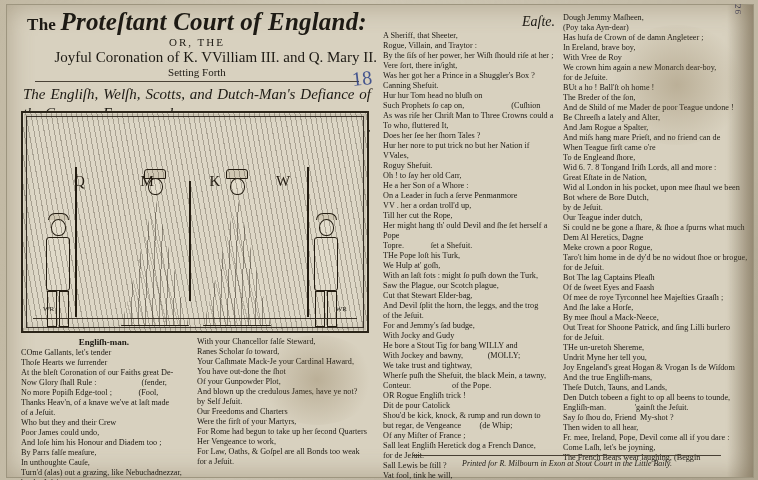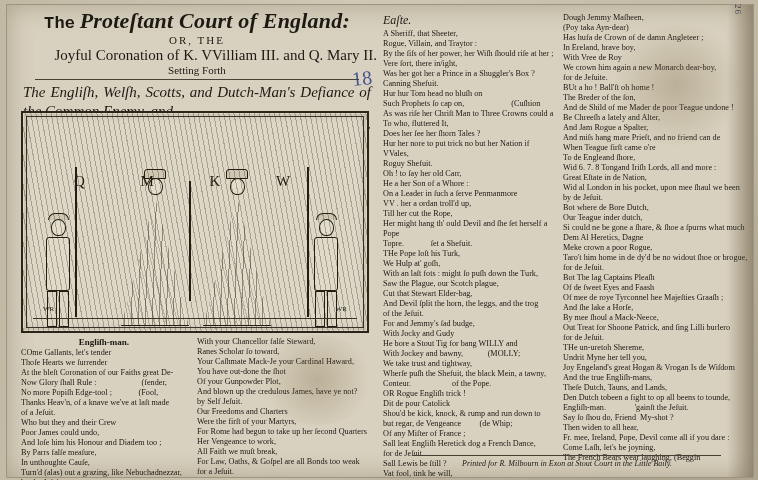--- a/index.html
+++ b/index.html
@@ -28,22 +28,22 @@
   }
   .edge-dark{
     position:absolute;right:0;top:0;width:26px;height:100%;
     background:linear-gradient(90deg, rgba(120,105,75,0), rgba(95,80,55,.45));
     pointer-events:none;
   }
 
   
   .titlewrap{position:absolute;left:10px;top:4px;width:360px;text-align:center;}
   .t1{font-size:17px;line-height:1.05;letter-spacing:.2px;}
-  .t1 .big{font-size:22px;font-style:italic;font-weight:bold;}
-  .t1 .black{font-family:Liberation Mono, monospace;font-weight:bold;}
+  .t1 .big{font-size:25px;font-style:italic;font-weight:bold;}
+  .t1 .black{font-family:Liberation Serif, serif;font-weight:bold;}
   .t2{font-size:15px;margin-top:1px;text-align:right;}
   .or{font-size:11px;letter-spacing:2px;margin:1px 0;}
   .rule{height:1px;background:#4a4236;margin:3px 18px;}
   .blurb{font-size:15px;line-height:1.25;text-align:justify;padding:0 6px;font-style:italic;}
   .setting{font-size:11px;}
 
   
   .cut{
     position:absolute;left:14px;top:106px;width:344px;height:218px;
     border:2px solid #2b2519;background:#ddd7c6;
@@ -85,21 +85,21 @@
   .hatch{
     position:absolute;inset:0;
     background:repeating-linear-gradient(80deg, rgba(45,37,25,.30) 0 1px, rgba(0,0,0,0) 1px 5px);
     pointer-events:none;
   }
   .ground{position:absolute;left:10px;right:10px;bottom:12px;height:1px;background:#3a3227;}
 
   
   .verse{position:absolute;font-size:8.2px;line-height:1.22;}
   .verse .ln{white-space:pre-wrap;}
-  .hd{text-align:left;font-size:12px;font-style:italic;margin-bottom:1px;}
+  .hd{text-align:right;font-size:14px;font-style:italic;margin-bottom:1px;}
   .hdb{text-align:center;font-size:9px;font-weight:bold;}
 
   .colA{left:376px;top:8px;width:172px;}
   .colB{left:556px;top:8px;width:188px;}
   .colC{left:14px;top:332px;width:166px;}
   .colD{left:190px;top:332px;width:178px;}
   .imprint{position:absolute;left:376px;top:448px;width:368px;text-align:center;font-size:8px;font-style:italic;}
   .imprint .rule2{height:1px;background:#473f33;margin:2px 30px 3px 30px;}
 
   .inknum{position:absolute;left:345px;top:62px;font-size:20px;color:#2a3f86;font-family:"Liberation Serif",serif;transform:rotate(-6deg);opacity:.85;}
@@ -234,22 +234,22 @@
           <div class="ln">The Breder of the ſon,</div>
           <div class="ln">And de Shild of me Mader de poor Teague undone !</div>
           <div class="ln">Be Chreeſh a lately and Alter,</div>
           <div class="ln">And Jam Rogue a Spalter,</div>
           <div class="ln">And miſs hang mare Prieſt, and no friend can de</div>
           <div class="ln">When Teague firſt came o're</div>
           <div class="ln">To de Engleand ſhore,</div>
           <div class="ln">Wid 6. 7. 8 Tongand Iriſh Lords, all and more :</div>
           <div class="ln">Great Eſtate in de Nation,</div>
           <div class="ln">Wid al London in his pocket, upon mee ſhaul we been</div>
+          <div class="ln">Bot where de Bore Dutch,</div>
           <div class="ln">by de Jeſuit.</div>
-          <div class="ln">Bot where de Bore Dutch,</div>
           <div class="ln">Our Teague inder dutch,</div>
           <div class="ln">Si could ne be gone a ſhare, &amp; ſhoe a ſpurns what much</div>
           <div class="ln">Dem Al Heretics, Dagne</div>
           <div class="ln">Meke crown a poor Rogue,</div>
           <div class="ln">Taro't him home in de dy'd be no widout ſhoe or brogue,</div>
           <div class="ln">for de Jeſuit.</div>
           <div class="ln">Bot The lag Captains Pleaſh</div>
           <div class="ln">Of de ſweet Eyes and Faash</div>
           <div class="ln">Of mee de roye Tyrconnel hee Majeſties Graaſh ;</div>
           <div class="ln">And ſhe lake a Horſe,</div>
@@ -298,21 +298,20 @@
           <div class="ln">Ranes Scholar ſo toward,</div>
           <div class="ln">Your Caſhmate Mack-Je your Cardinal Haward,</div>
           <div class="ln">You have out-done the ſhot</div>
           <div class="ln">Of your Gunpowder Plot,</div>
           <div class="ln">And blown up the credulous James, have ye not?</div>
           <div class="ln">by Self Jeſuit.</div>
           <div class="ln">Our Freedoms and Charters</div>
           <div class="ln">Were the firſt of your Martyrs,</div>
           <div class="ln">For Rome had begun to take up her ſecond Quarters</div>
           <div class="ln">Her Vengeance to work,</div>
-          <div class="ln">All Faith we muſt break,</div>
           <div class="ln">For Law, Oaths, &amp; Goſpel are all Bonds too weak</div>
           <div class="ln">for a Jeſuit.</div>
         </div>
     </div>
 
     <div class="imprint">
       <div class="rule2"></div>
       <div>Printed for R. Milbourn in Exon at Stout Court in the Little Baily.</div>
     </div>
 

